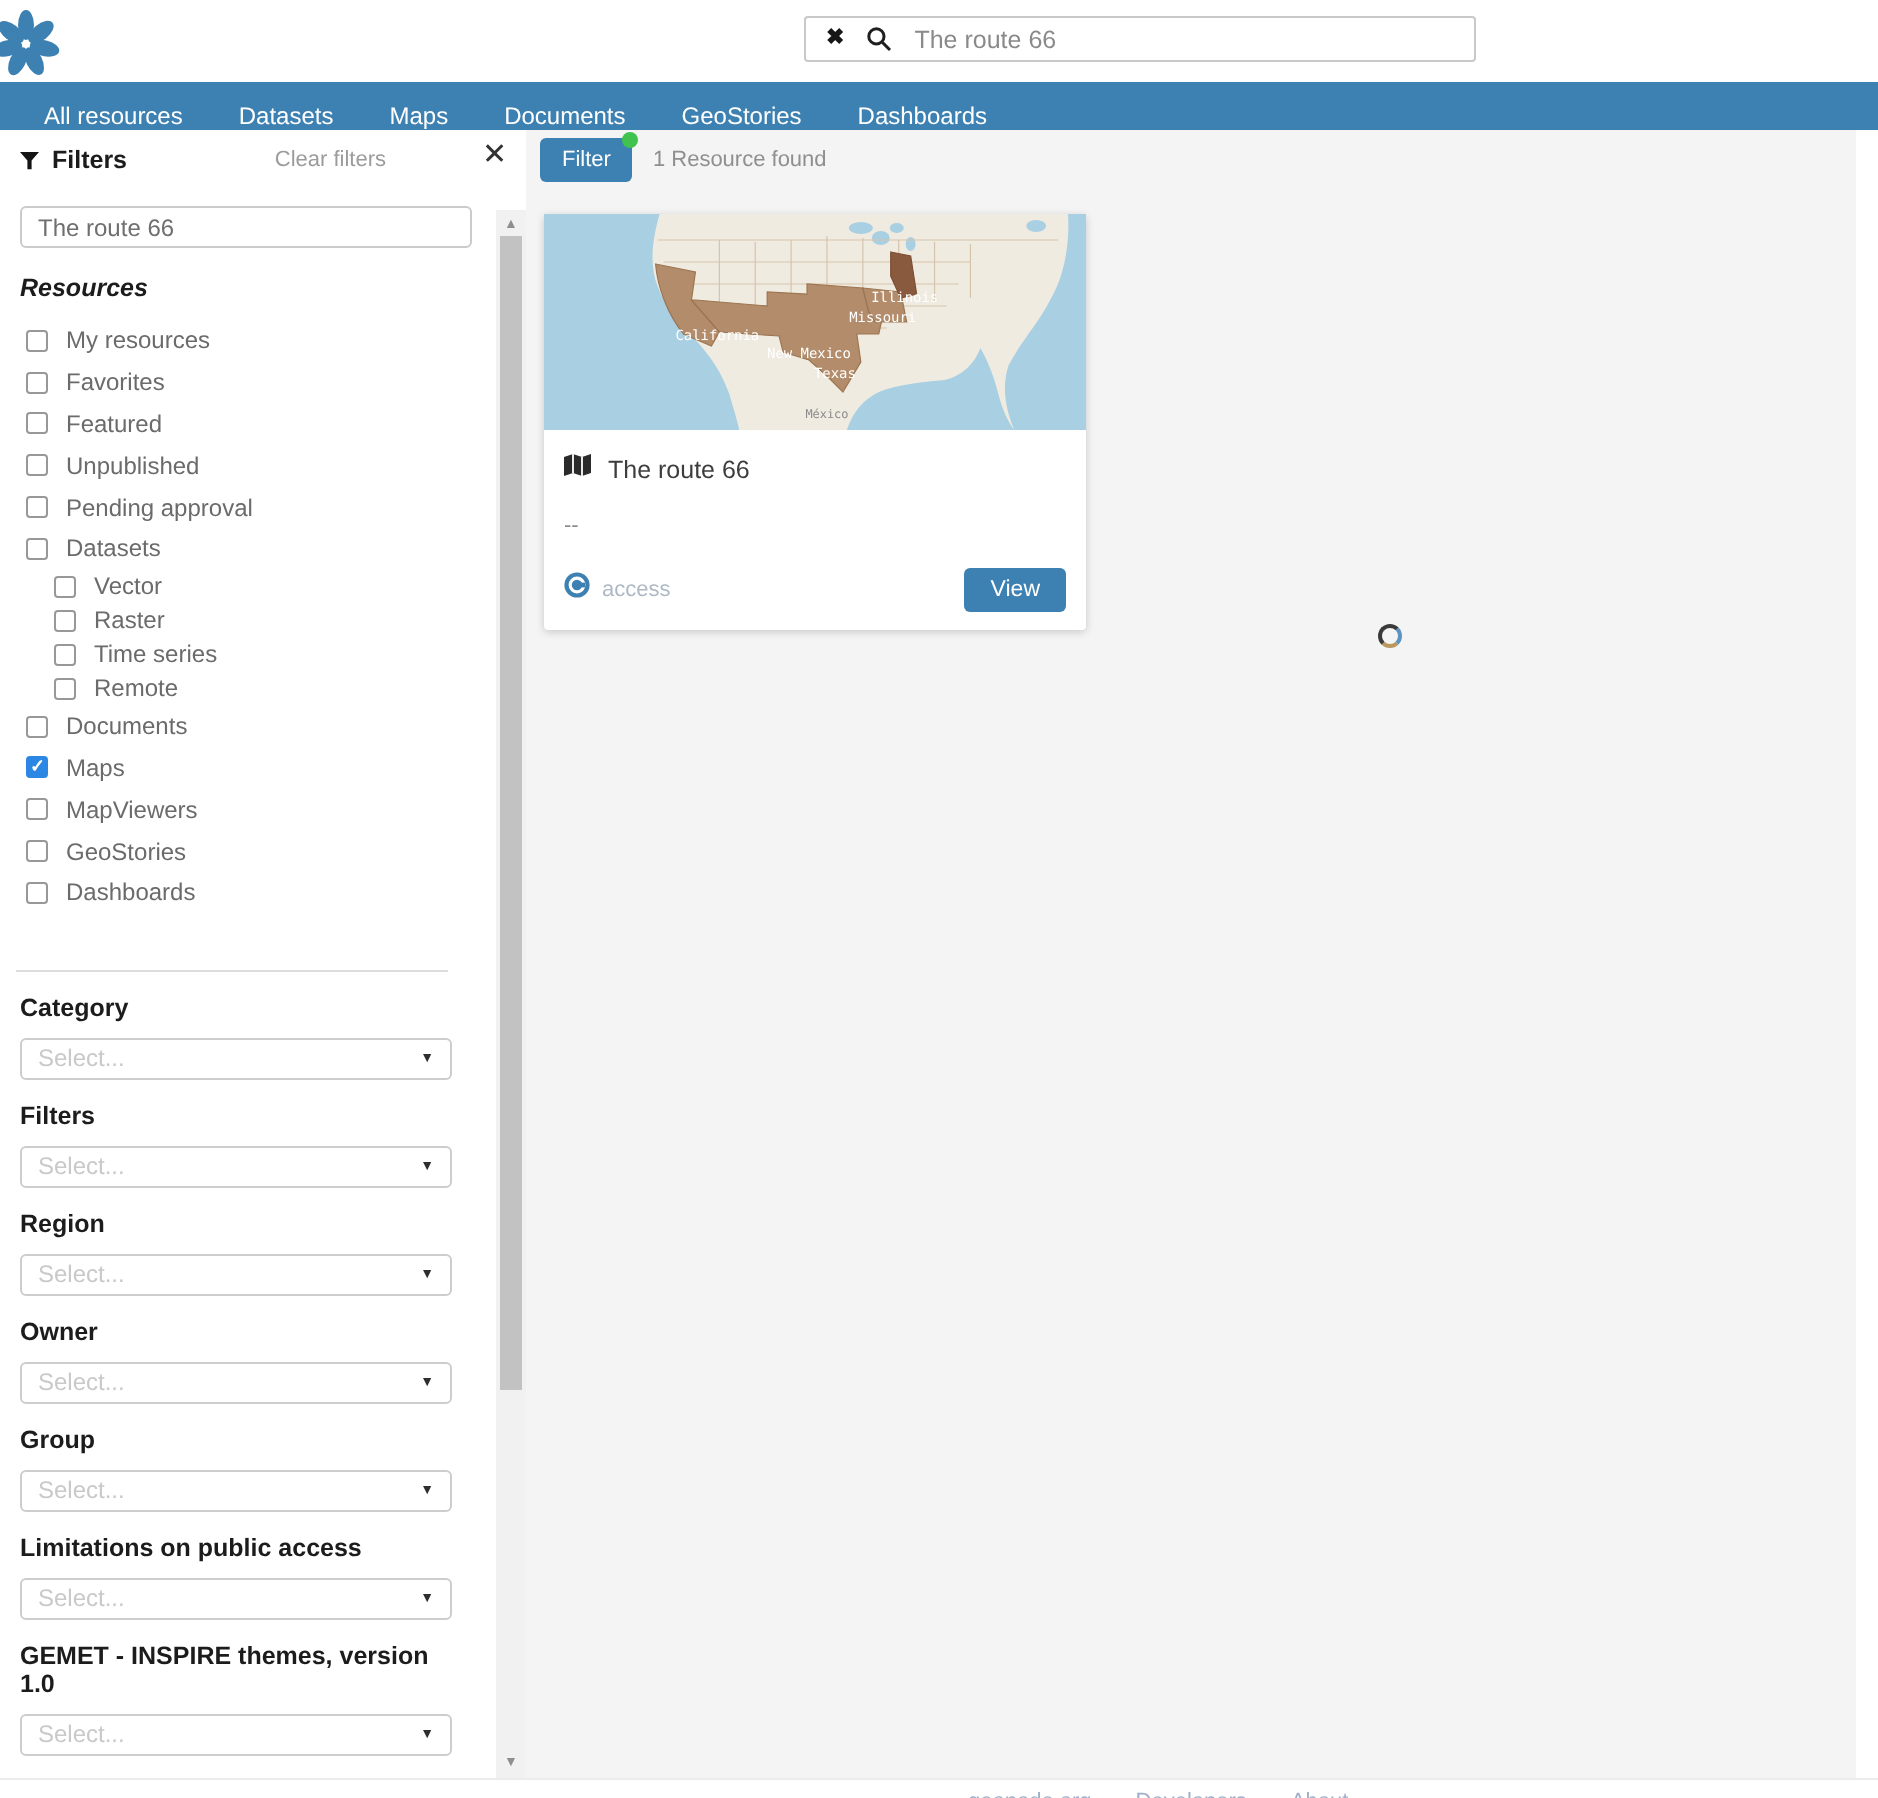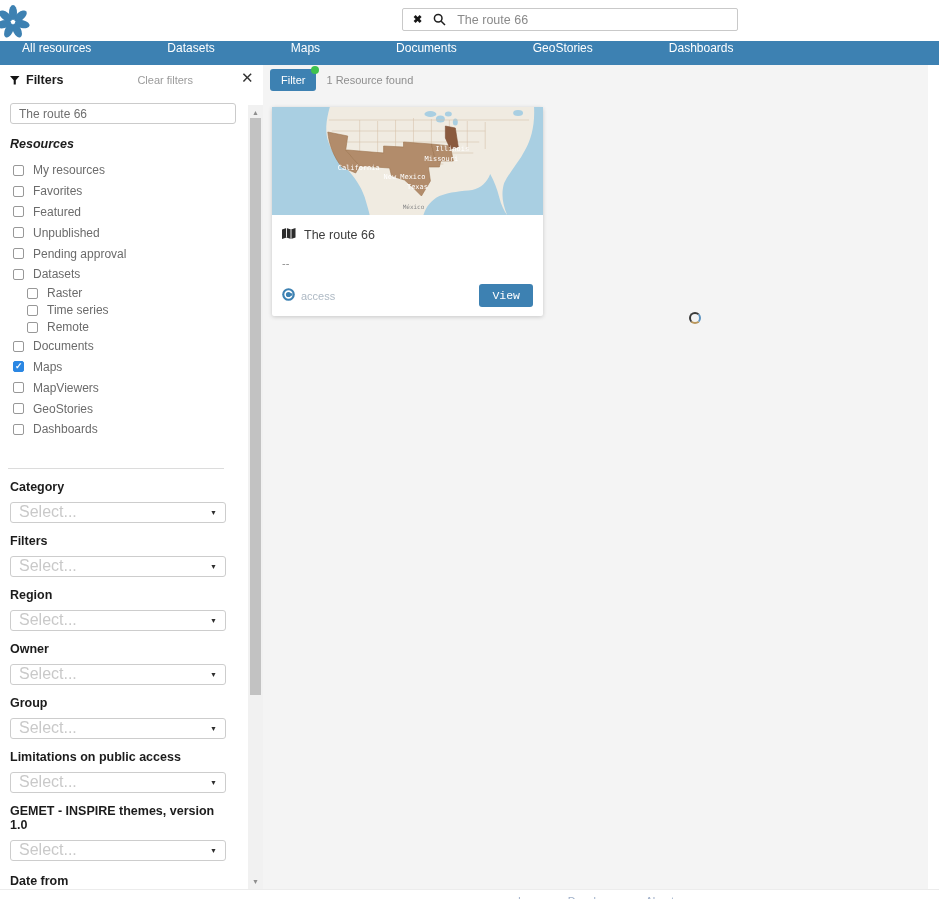--- a/index.html
+++ b/index.html
@@ -19,21 +19,21 @@
   .logo{position:absolute;left:-4px;top:2px;}
   .search-box{
     position:absolute;left:402px;top:8px;width:336px;height:23px;
     border:1px solid #c9c9c9;border-radius:2px;background:#fff;
     display:flex;align-items:center;gap:11px;padding:0 10px;
   }
   .search-clear{font-size:11px;font-weight:bold;color:#161616;line-height:1;cursor:pointer;}
   .search-icon{display:flex;align-items:center;}
   .search-input{border:none;outline:none;flex:1;font-size:12.5px;color:#8a8a8a;font-family:inherit;background:transparent;}
   
-  .nav{position:absolute;top:41px;left:0;right:0;height:24px;background:var(--accent);display:flex;align-items:flex-start;padding-left:8px;gap:48px;}
+  .nav{position:absolute;top:41px;left:0;right:0;height:24px;background:var(--accent);display:flex;align-items:flex-end;padding-left:8px;}
   .nav-item{color:#fff;font-size:12px;padding:0 14px;display:flex;align-items:center;cursor:pointer;white-space:nowrap;}
   
   .panel{position:absolute;left:0;top:65px;width:236px;height:824px;background:#fff;}
   .panel-header{display:flex;align-items:center;padding:8px 10px 0 10px;}
   .funnel{display:flex;align-items:center;}
   .panel-title{font-weight:bold;font-size:12.5px;color:#1c1c1c;margin-left:6px;}
   .clear-filters{margin-left:auto;margin-right:33px;font-size:11px;color:#9b9b9b;cursor:pointer;}
   .panel-close{position:absolute;left:241px;top:70px;font-size:15px;color:#333;cursor:pointer;line-height:1;}
   .filter-search{
     margin:16px 10px 0 10px;width:226px;height:21px;border:1px solid #cbcbcb;border-radius:3px;
@@ -44,21 +44,21 @@
   .cb-row{display:flex;align-items:center;gap:9px;height:20.8px;cursor:pointer;}
   .cb-row.sub{margin-left:14px;height:17px;}
   .cb{width:11px;height:11px;border:1px solid #989898;border-radius:2px;background:#fff;flex:none;position:relative;}
   .cb.checked{background:var(--check);border-color:var(--check);}
   .cb.checked::after{content:"\2713";color:#fff;font-size:9px;font-weight:bold;position:absolute;left:1px;top:-1.5px;}
   .cb-label{font-size:12px;color:#6b6b6b;}
   .divider{height:1px;background:#dcdcdc;margin:28px 12px 0 8px;}
   .sel-group{margin:11px 10px 0 10px;}
   .sel-label{font-size:12.5px;font-weight:bold;color:#1c1c1c;margin-bottom:8px;}
   .sel-box{height:21px;border:1px solid #cdcdcd;border-radius:3px;background:#fff;display:flex;align-items:center;padding:0 8px;cursor:pointer;}
-  .sel-placeholder{font-size:16px;color:#c9c9c9;flex:1;}
+  .sel-placeholder{font-size:12px;color:#c9c9c9;flex:1;}
   .sel-caret{font-size:7px;color:#2e2e2e;}
   .date-group{margin:13px 10px 0 10px;}
   .date-box{height:23px;border:1px solid #cdcdcd;border-radius:3px;background:#fff;display:flex;align-items:stretch;overflow:hidden;}
   
   .scrollbar{position:absolute;left:248px;top:105px;width:15px;height:784px;background:#f1f1f1;}
   .sb-arrow{position:absolute;left:0;right:0;text-align:center;font-size:7px;color:#8f8f8f;cursor:pointer;}
   .sb-up{top:4px;}
   .sb-down{bottom:4px;}
   .sb-thumb{position:absolute;top:13px;left:2px;width:11px;height:577px;background:#c2c2c2;cursor:grab;}
   
@@ -68,21 +68,21 @@
   .filter-btn .dot{position:absolute;right:-3px;top:-3px;width:8px;height:8px;border-radius:50%;background:var(--green);}
   .count{font-size:11px;color:#8f8f8f;}
   .card{position:absolute;left:9px;top:42px;width:271px;background:#fff;border-radius:2px;box-shadow:0 1px 4px rgba(0,0,0,.18);}
   .thumb{width:271px;height:108px;display:block;cursor:pointer;}
   .card-body{padding:11px 10px 9px 10px;}
   .card-title-row{display:flex;align-items:center;gap:8px;}
   .card-title{font-size:12.5px;color:#3d3d3d;}
   .card-desc{font-size:11px;color:#8a8a8a;margin:13px 0 15px 0;}
   .card-footer{display:flex;align-items:center;}
   .owner{font-size:11px;color:#aeb9c4;margin-left:6px;}
-  .view-btn{margin-left:auto;background:var(--accent);color:#fff;font-size:11.5px;padding:5px 13px;border-radius:3px;border:none;font-family:Liberation Mono, monospace;cursor:pointer;}
+  .view-btn{margin-left:auto;background:var(--accent);color:#fff;font-size:11.5px;padding:5px 13px;border-radius:3px;border:none;font-family:Liberation Sans, sans-serif;cursor:pointer;}
   .spinner{
     position:absolute;left:426px;top:247px;width:12px;height:12px;border-radius:50%;
     border:2.5px solid #3a3a3a;border-right-color:#5d93c0;border-bottom-color:#b9975d;
   }
   
   .footer{position:absolute;left:0;top:889px;width:939px;height:20px;background:#fff;border-top:1px solid #ececec;display:flex;gap:22px;padding:5px 0 0 484px;}
   .footer-link{font-size:11px;color:#9fb0c9;text-decoration:none;white-space:nowrap;cursor:pointer;}
 </style>
 </head>
 <body>
@@ -151,20 +151,24 @@
         <span class="cb"></span>
         <span class="cb-label">Unpublished</span>
       </div>
       <div class="cb-row">
         <span class="cb"></span>
         <span class="cb-label">Pending approval</span>
       </div>
       <div class="cb-row">
         <span class="cb"></span>
         <span class="cb-label">Datasets</span>
+      </div>
+      <div class="cb-row sub">
+        <span class="cb"></span>
+        <span class="cb-label">Vector</span>
       </div>
       <div class="cb-row sub">
         <span class="cb"></span>
         <span class="cb-label">Raster</span>
       </div>
       <div class="cb-row sub">
         <span class="cb"></span>
         <span class="cb-label">Time series</span>
       </div>
       <div class="cb-row sub">

